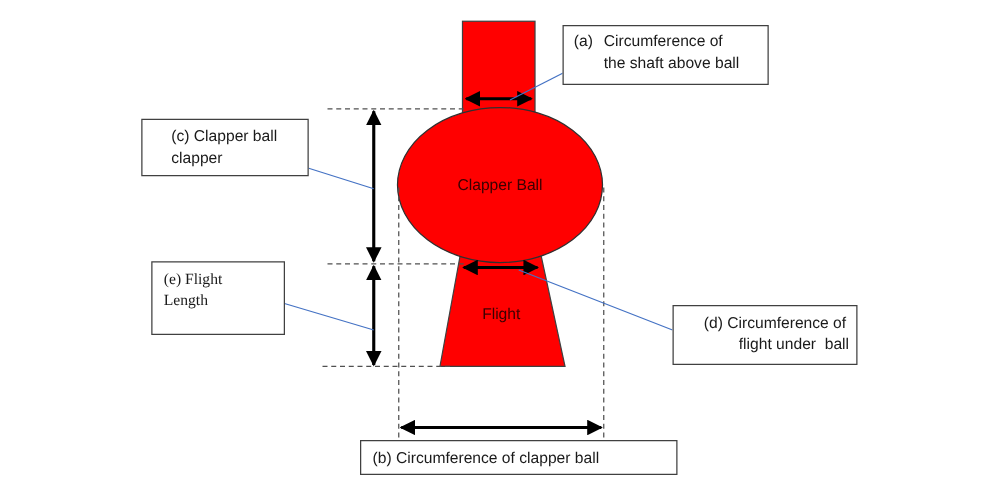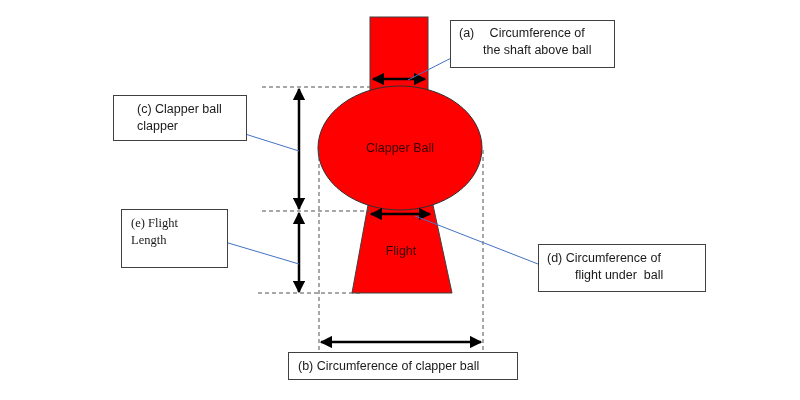--- a/index.html
+++ b/index.html
@@ -49,37 +49,37 @@
     <line x1="467" y1="50" x2="408" y2="80"></line>
     <line x1="207" y1="122" x2="299" y2="151"></line>
     <line x1="208" y1="237" x2="299" y2="264"></line>
     <line x1="538" y1="264" x2="415" y2="216"></line>
   </g>
 </svg>
 
 <div class="lbl" style="left:450px; top:20px; width:165px; height:48px; padding:4px 8px;">
   <div style="display:flex;">
     <span style="width:24px;">(a)</span>
-    <span style="display:flex; flex-direction:column;align-items:center;">
+    <span style="display:flex; flex-direction:column;">
       <span>Circumference of</span>
       <span>the shaft above ball</span>
     </span>
   </div>
 </div>
 
 <div class="lbl" style="left:113px; top:95px; width:134px; height:46px; padding:5px 23px;">
   <div>(c) Clapper ball</div>
   <div>clapper</div>
 </div>
 
 <div class="lbl" style="left:121px; top:209px; width:107px; height:59px; padding:5px 9px;font-family:Liberation Serif, serif;">
   <div>(e) Flight</div>
   <div>Length</div>
 </div>
 
-<div class="lbl" style="left:538px; top:244px; width:168px; height:48px; padding:5px 8px;">
+<div class="lbl" style="left:538px; top:244px; width:148px; height:48px; padding:5px 24px;">
   <div style="white-space:pre;">(d) Circumference of</div>
   <div style="white-space:pre;margin-left:28px;">flight under  ball</div>
 </div>
 
-<div class="lbl" style="left:288px; top:352px; width:230px; height:28px; padding:5px 9px;">
+<div class="lbl" style="left:288px; top:352px; width:254px; height:28px; padding:5px 9px;">
   <div>(b) Circumference of clapper ball</div>
 </div>
 
 </body></html>

